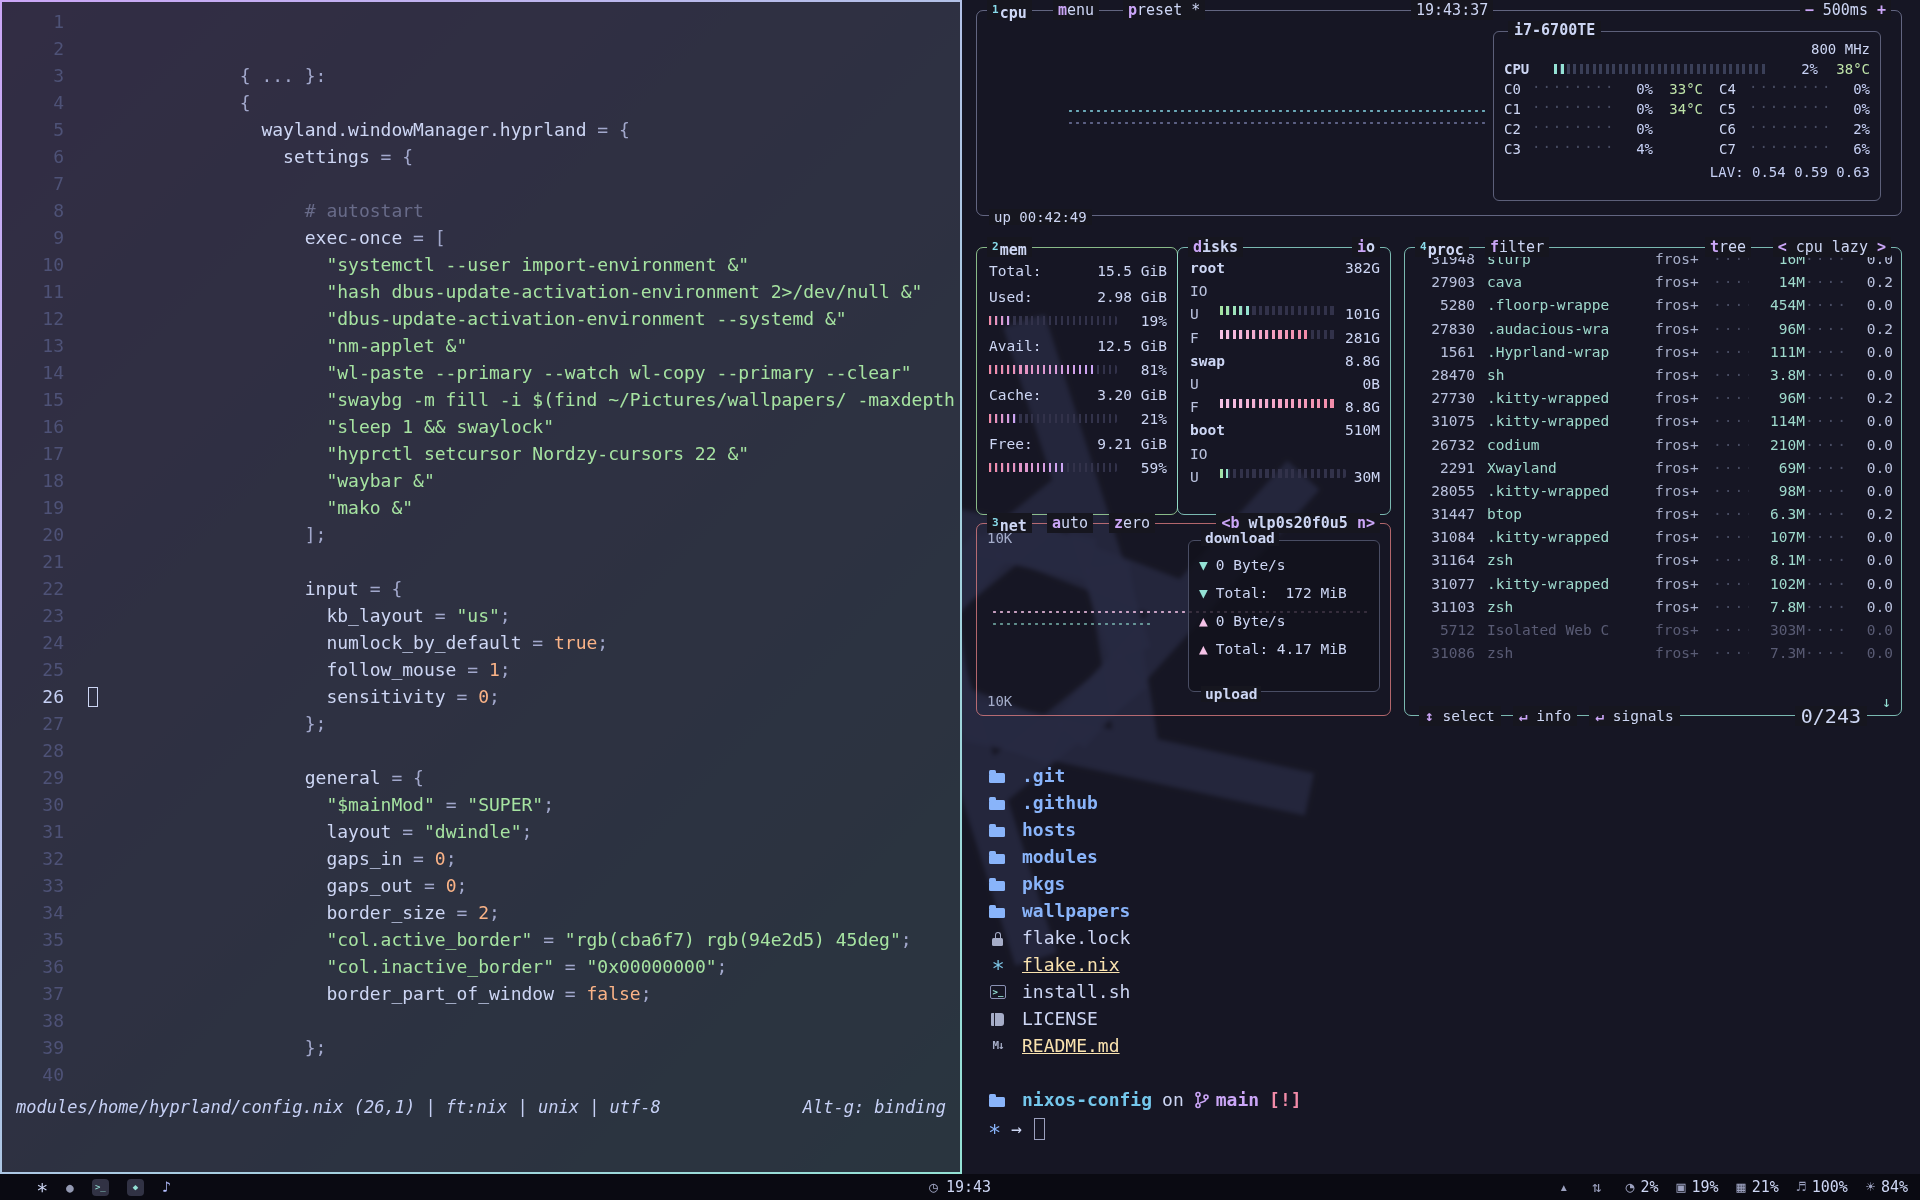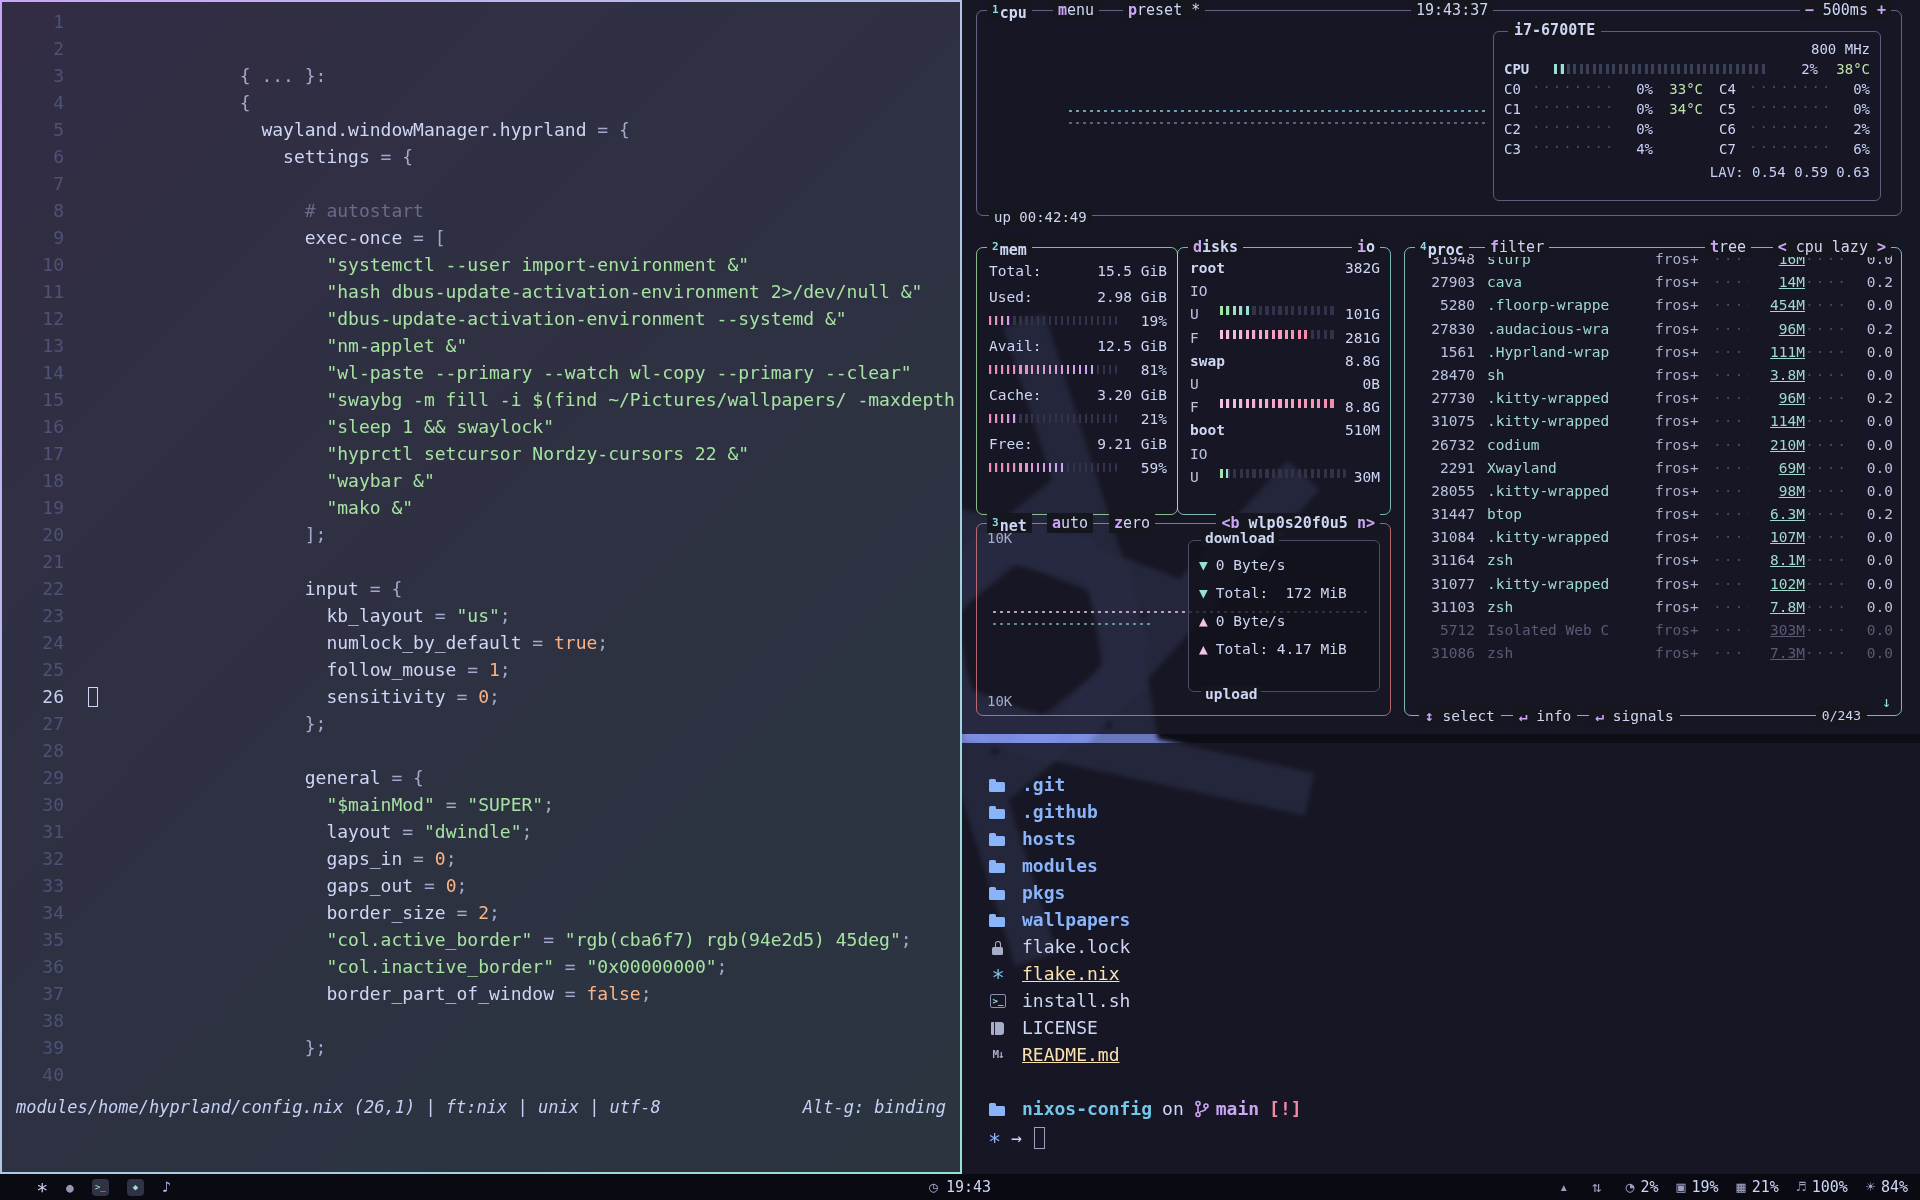--- a/index.html
+++ b/index.html
@@ -19,21 +19,21 @@
   .ln.ncur{color:#c6d0f5;}
   .caret{display:none;width:10px;height:20px;border:1.5px solid #cdd6f4;box-sizing:border-box;
          align-self:center;margin-right:-12px;}
   .lt{white-space:pre;display:inline;}
   .lt span{white-space:pre;}
   .w{color:#cdd6f4}.p{color:#a2a8cc}.s{color:#a6e3a1}.n{color:#fab387}.c{color:#686b89}
   .statusline{height:27px;line-height:27px;display:flex;padding:0 14px;font-size:17px;color:#c6d0f5;font-style:italic;}
   .statusline .sright{margin-left:auto;}
   .cmdline{flex:1;}
   
-  .right{flex:1;display:flex;flex-direction:column;min-width:0;gap:9px;}
+  .right{flex:1;display:flex;flex-direction:column;min-width:0;}
   .btop{height:734px;position:relative;background:rgba(24,24,38,0.86);font-size:15px;}
   .bbox{position:absolute;border:1.5px solid;border-radius:7px;box-sizing:border-box;}
   .box-cpu{left:14px;top:10px;width:926px;height:206px;border-color:rgba(162,168,205,.55);}
   .box-mem{left:14px;top:247px;width:202px;height:268px;border-color:rgba(166,227,161,.8);}
   .box-disks{left:215px;top:247px;width:214px;height:268px;border-color:rgba(148,226,213,.8);}
   .box-net{left:14px;top:523px;width:415px;height:193px;border-color:rgba(231,130,132,.75);}
   .box-proc{left:442px;top:247px;width:498px;height:469px;border-color:rgba(148,226,213,.8);}
   .btit{position:absolute;top:-11px;background:#16161f;padding:0 5px;height:20px;line-height:20px;
         white-space:nowrap;font-size:15px;}
   .btit b{color:#cdd6f4;}
@@ -112,30 +112,30 @@
   .pprog{width:168px;padding-left:12px;flex:none;overflow:hidden;white-space:nowrap;}
   .puser{width:58px;flex:none;}
   .pmem{width:56px;text-align:right;flex:none;}
   .pcpu{width:42px;text-align:right;flex:none;}
   .sortarrow{width:18px;color:#94e2d5;text-align:right;}
   .pfillsp{flex:1;} .pgapsp{width:46px;flex:none;}
   .prow{display:flex;height:23.2px;line-height:23.2px;padding:0 8px 0 10px;font-size:14.5px;}
   .prow .ppid{color:#bac2de;}
   .prow .pprog{color:#9fdacd;}
   .prow .puser{color:#a6adc8;}
-  .prow .pmem{color:#9fdacd;text-decoration:underline;}
+  .prow .pmem{color:#9fdacd;}
   .prow .pcpu{color:#bac2de;}
   .pdots{flex:1;overflow:hidden;height:100%;position:relative;}
   .pdots2{width:46px;flex:none;overflow:hidden;height:100%;position:relative;}
   .pdots::before,.pdots2::before{content:"···························································";
       color:#494d64;letter-spacing:2px;position:absolute;top:0;}
   .prow.dim .ppid,.prow.dim .pprog,.prow.dim .puser,.prow.dim .pmem,.prow.dim .pcpu{color:#595b74;}
   .pfoot{position:absolute;bottom:-11px;left:14px;display:flex;gap:12px;}
   .chip{background:#16161f;padding:0 6px;height:20px;line-height:20px;font-size:14.5px;}
-  .pcount{position:absolute;right:34px;bottom:-11px;background:#16161f;padding:0 6px;height:20px;line-height:20px;font-size:13px;}
+  .pcount{position:absolute;right:34px;bottom:-11px;background:#16161f;padding:0 6px;height:20px;line-height:20px;font-size:20px;}
   .scrolldown{position:absolute;right:10px;bottom:4px;color:#94e2d5;}
   
   .term{flex:1;background:rgba(24,24,38,0.86);padding:28px 0 0 26px;font-size:18px;overflow:hidden;}
   .frow{display:flex;align-items:center;height:27px;}
   .ficon{display:inline-flex;width:20px;height:18px;margin-right:14px;position:relative;flex:none;
          align-items:center;justify-content:center;}
   .icon-folder::before{content:"";position:absolute;left:1px;top:6px;width:16px;height:10px;background:#89b4fa;border-radius:1.5px;}
   .icon-folder::after{content:"";position:absolute;left:1px;top:3px;width:7px;height:4px;background:#89b4fa;border-radius:1.5px 1.5px 0 0;}
   .icon-lock::before{content:"";position:absolute;left:4px;top:9px;width:11px;height:8px;background:#a6adc8;border-radius:1.5px;}
   .icon-lock::after{content:"";position:absolute;left:6.5px;top:3px;width:6px;height:7px;border:1.6px solid #a6adc8;border-bottom:none;border-radius:4px 4px 0 0;box-sizing:border-box;}

